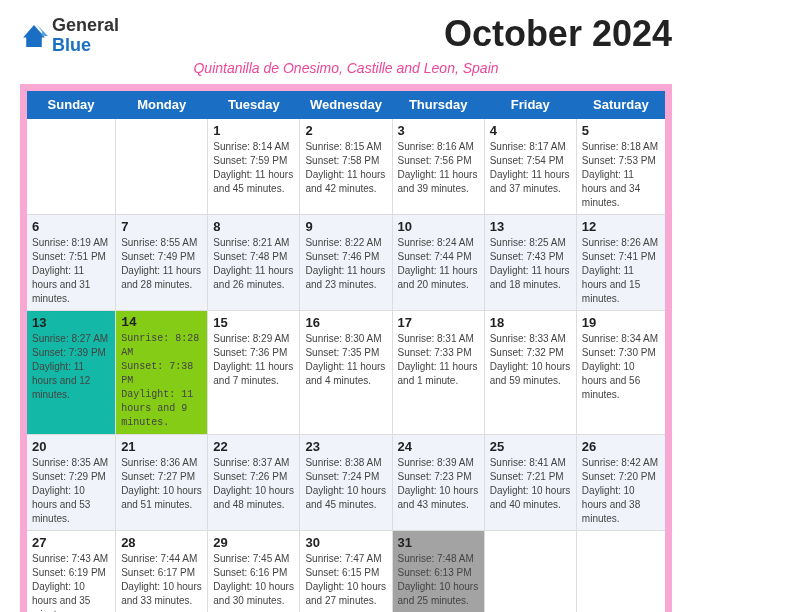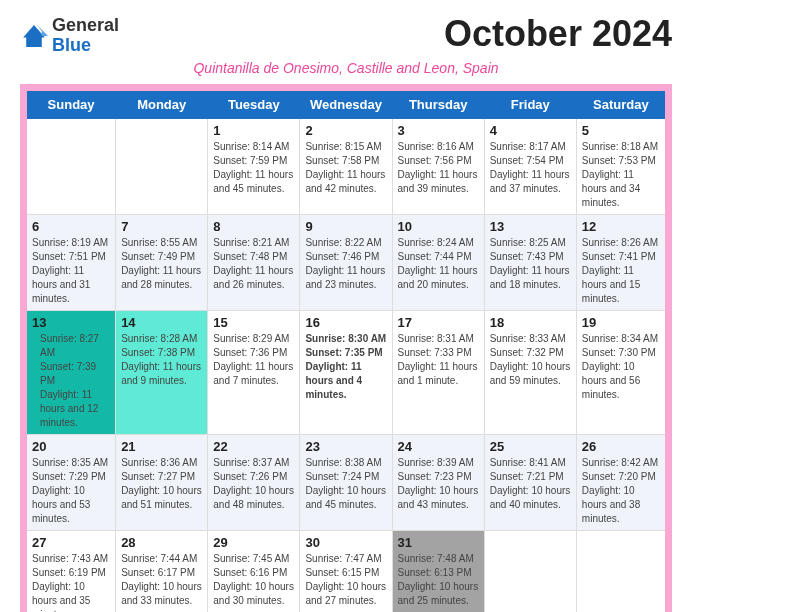--- a/index.html
+++ b/index.html
@@ -201,39 +201,39 @@
           <td style="background: rgb(240, 244, 250);">
             <span class="day-number">12</span>
             <div class="day-info" style="white-space: pre-line;">Sunrise: 8:26 AM
 Sunset: 7:41 PM
 Daylight: 11 hours and 15 minutes.</div>
           </td>
         </tr>
         <tr>
           <td style="background: #14b8a6;">
             <span class="day-number">13</span>
-            <div class="day-info" style="white-space: pre-line; margin-left: 8px;">Sunrise: 8:27 AM
+            <div class="day-info" style="white-space: pre-line;">Sunrise: 8:27 AM
 Sunset: 7:39 PM
 Daylight: 11 hours and 12 minutes.</div>
           </td>
-          <td style="background: #5eead4;">
+          <td style="background: #84cc16; font-family: Liberation Mono, monospace;">
             <span class="day-number">14</span>
             <div class="day-info" style="white-space: pre-line;">Sunrise: 8:28 AM
 Sunset: 7:38 PM
 Daylight: 11 hours and 9 minutes.</div>
           </td>
           <td style="background: rgb(255, 255, 255);">
             <span class="day-number">15</span>
             <div class="day-info" style="white-space: pre-line;">Sunrise: 8:29 AM
 Sunset: 7:36 PM
 Daylight: 11 hours and 7 minutes.</div>
           </td>
           <td style="background: rgb(255, 255, 255);">
             <span class="day-number">16</span>
-            <div class="day-info" style="white-space: pre-line; font-weight: bold;">Sunrise: 8:30 AM
+            <div class="day-info" style="white-space: pre-line;">Sunrise: 8:30 AM
 Sunset: 7:35 PM
 Daylight: 11 hours and 4 minutes.</div>
           </td>
           <td style="background: rgb(255, 255, 255);">
             <span class="day-number">17</span>
             <div class="day-info" style="white-space: pre-line;">Sunrise: 8:31 AM
 Sunset: 7:33 PM
 Daylight: 11 hours and 1 minute.</div>
           </td>
           <td style="background: rgb(255, 255, 255);">

